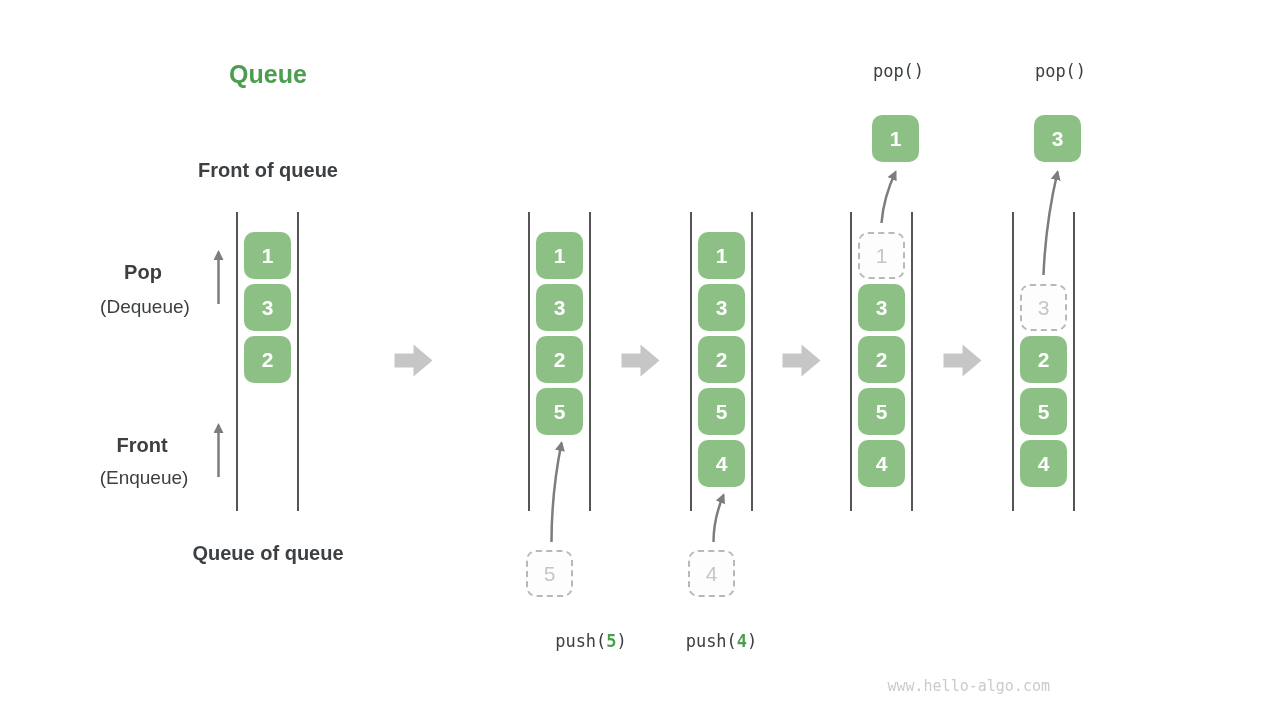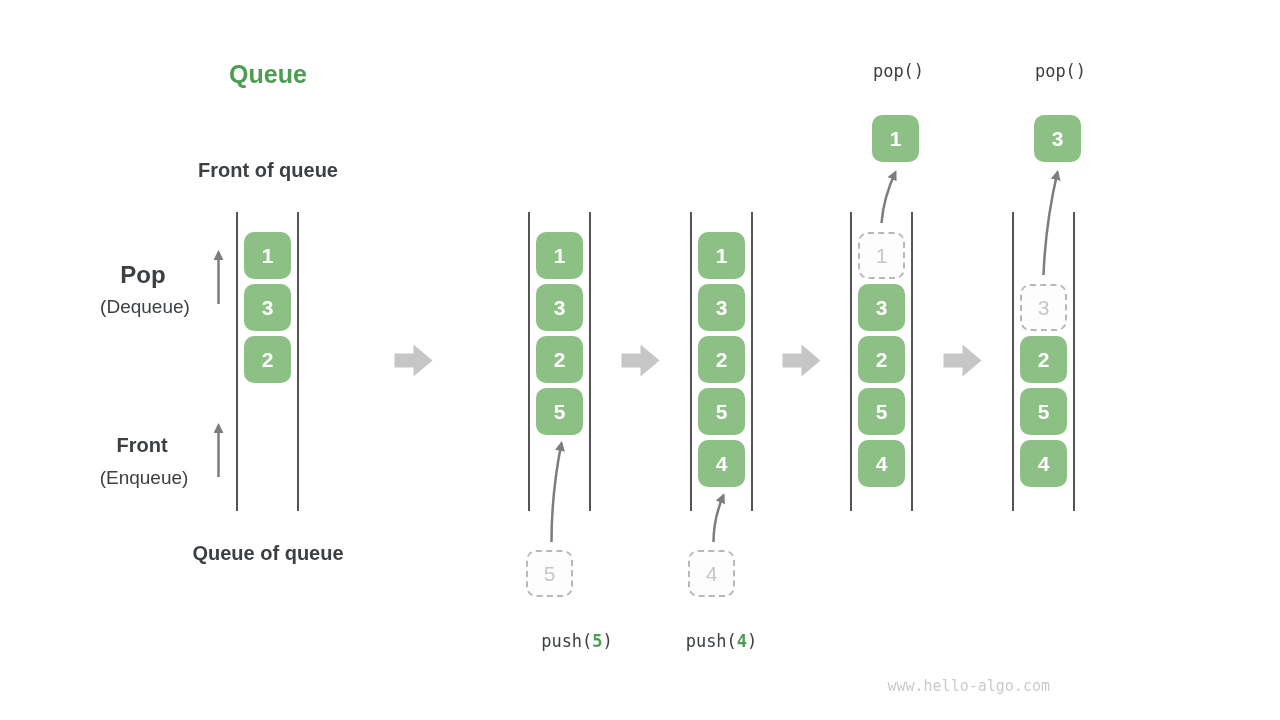--- a/index.html
+++ b/index.html
@@ -7,21 +7,21 @@
     position:relative;width:1088px;height:720px;background:#ffffff;overflow:hidden;
     font-family:"Liberation Sans",sans-serif;
   }
   #arrow-layer{position:absolute;left:0;top:0;}
   .lbl{
     position:absolute;transform:translateX(-50%);color:var(--text-dark);
     white-space:nowrap;line-height:1.15;
   }
   .title{left:268px;top:60px;font-size:25px;font-weight:700;color:var(--accent-green);}
   .front{left:268px;top:159px;font-size:20px;font-weight:700;}
-  .pop-main{left:143px;top:261px;font-size:24px;font-weight:700;}
+  .pop-main{left:143px;top:261px;font-size:20px;font-weight:700;}
   .pop-sub{left:145px;top:296px;font-size:19px;}
   .push-main{left:142px;top:434px;font-size:20px;font-weight:700;}
   .push-sub{left:144px;top:467px;font-size:19px;}
   .rear{left:268px;top:542px;font-size:20px;font-weight:700;}
   .watermark{
     position:absolute;right:38px;top:677px;
     font-family:"DejaVu Sans Mono","Liberation Mono",monospace;
     font-size:15px;color:var(--watermark-gray);
   }
   .qline{position:absolute;top:212px;width:2px;height:299px;background:var(--line-color);}
@@ -76,21 +76,21 @@
     <div class="qbox" style="left: 244px; top: 232px;">1</div>
     <div class="qbox" style="left: 244px; top: 284px;">3</div>
     <div class="qbox" style="left: 244px; top: 336px;">2</div>
     <div class="qline" style="left: 528px;"></div>
     <div class="qline" style="left: 589px;"></div>
     <div class="qbox" style="left: 536px; top: 232px;">1</div>
     <div class="qbox" style="left: 536px; top: 284px;">3</div>
     <div class="qbox" style="left: 536px; top: 336px;">2</div>
     <div class="qbox" style="left: 536px; top: 388px;">5</div>
     <div class="qbox dashed" style="left: 526px; top: 550px;">5</div>
-    <div class="op-label" style="left: 577px; top: 632px;"><span>push(</span><span class="arg">5</span><span>)</span></div>
+    <div class="op-label" style="left: 591px; top: 632px;"><span>push(</span><span class="arg">5</span><span>)</span></div>
     <div class="qline" style="left: 690px;"></div>
     <div class="qline" style="left: 751px;"></div>
     <div class="qbox" style="left: 698px; top: 232px;">1</div>
     <div class="qbox" style="left: 698px; top: 284px;">3</div>
     <div class="qbox" style="left: 698px; top: 336px;">2</div>
     <div class="qbox" style="left: 698px; top: 388px;">5</div>
     <div class="qbox" style="left: 698px; top: 440px;">4</div>
     <div class="qbox dashed" style="left: 688px; top: 550px;">4</div>
     <div class="op-label" style="left: 721.5px; top: 632px;"><span>push(</span><span class="arg">4</span><span>)</span></div>
     <div class="qline" style="left: 850px;"></div>

